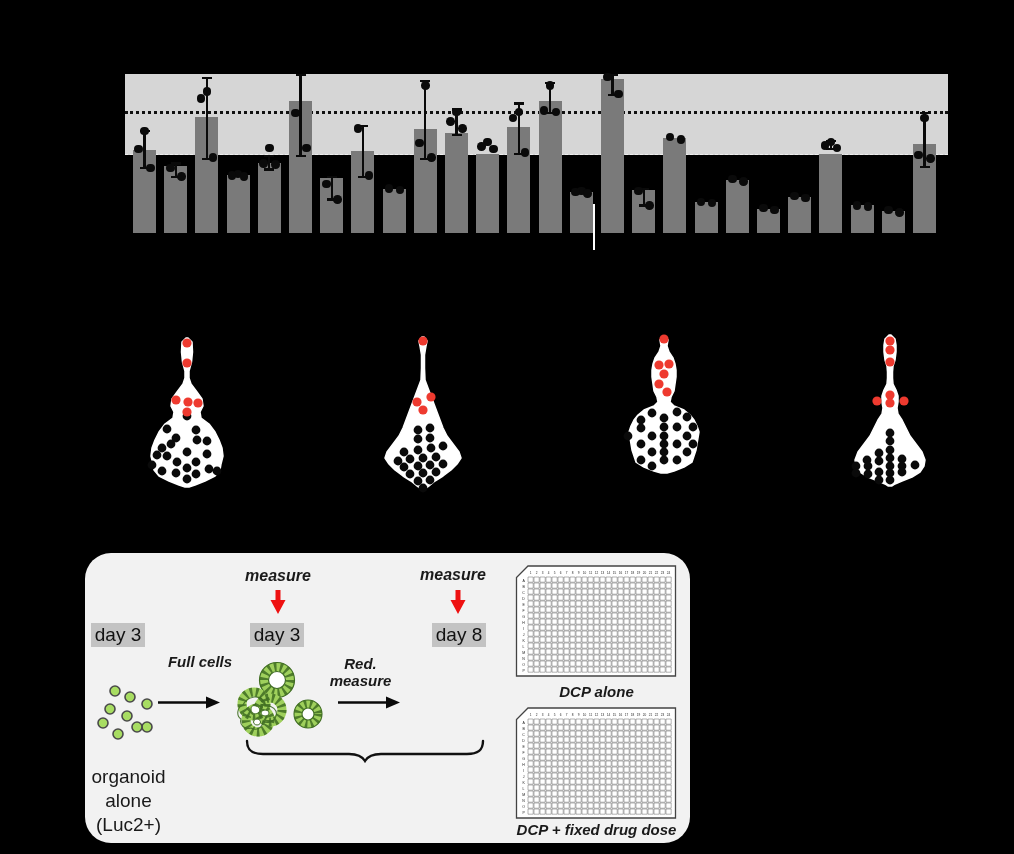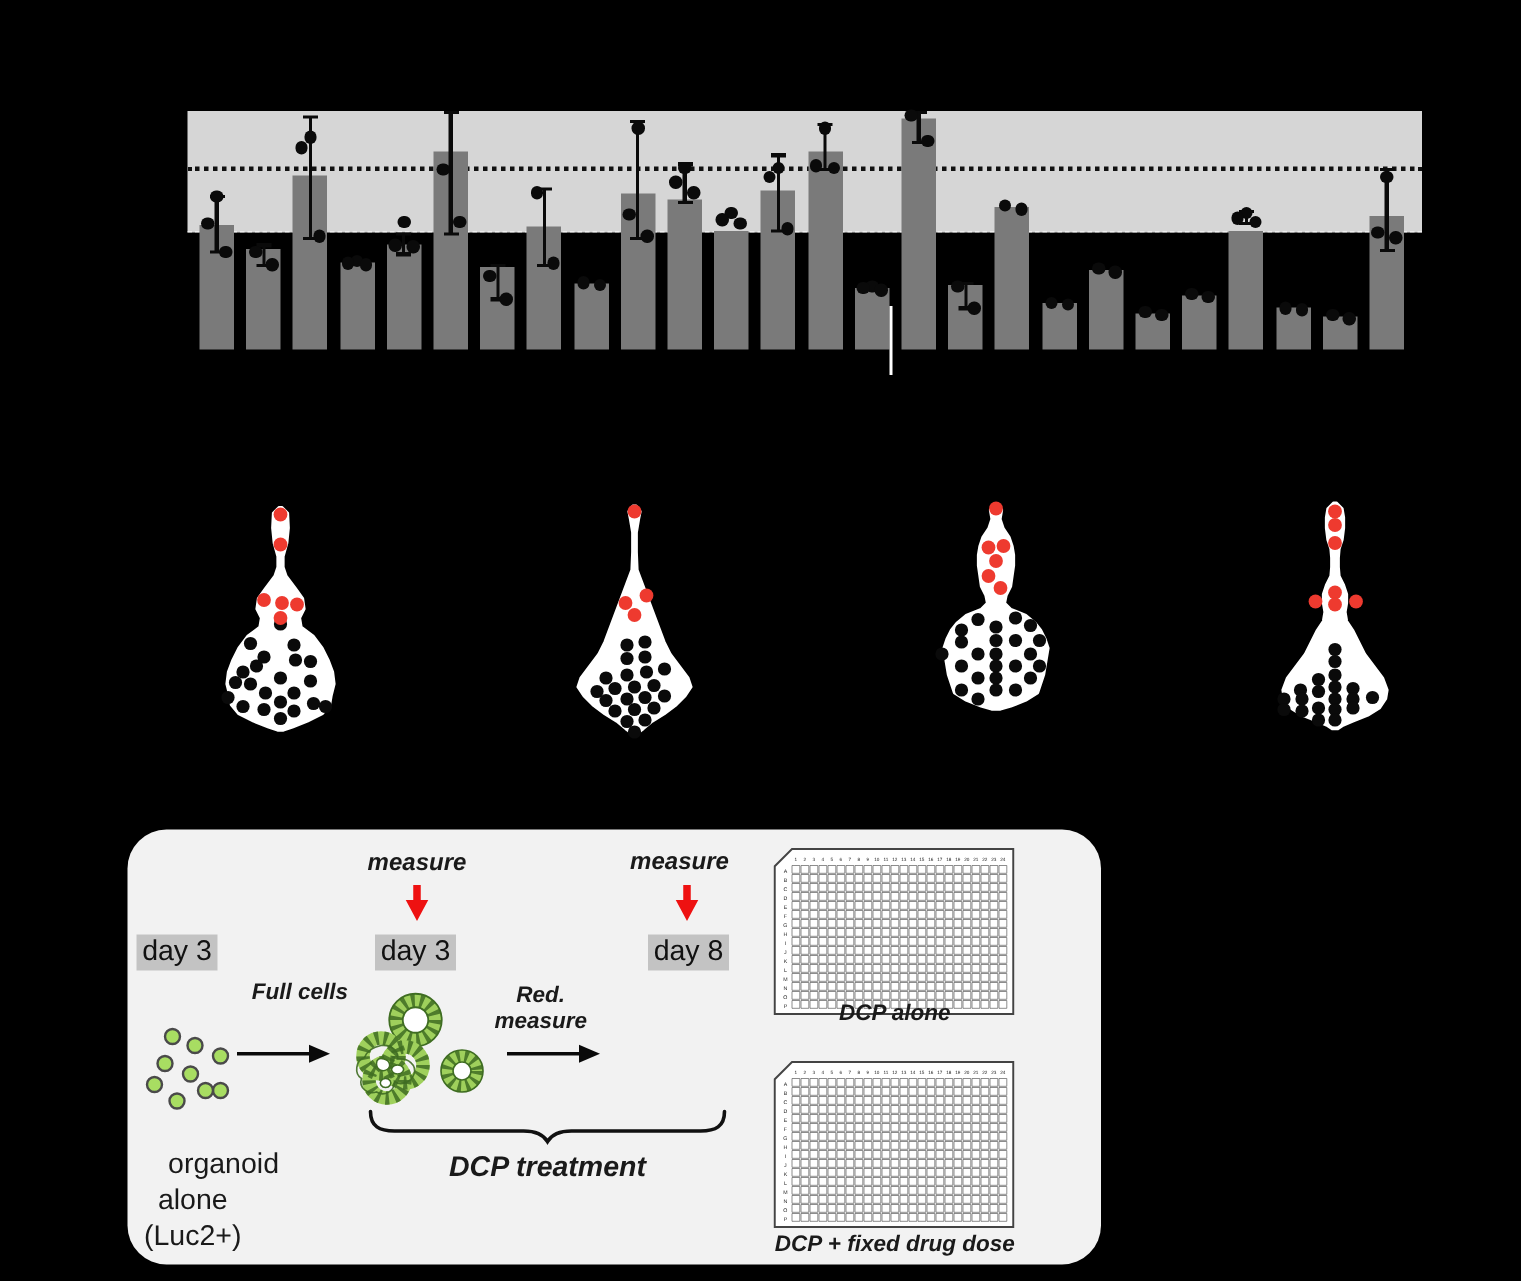--- a/index.html
+++ b/index.html
@@ -16,21 +16,21 @@
   .ebar{position:absolute;width:2.4px;background:#0a0a0a;}
   .ecap{position:absolute;width:10px;height:2.2px;background:#0a0a0a;}
   .pt{position:absolute;width:8.6px;height:8.6px;border-radius:50%;background:#0a0a0a;}
   .divider{position:absolute;background:#fff;}
 
   
   #violins{position:absolute;left:0;top:0;width:1014px;height:854px;pointer-events:none;}
 
   
   .schematic{position:absolute;left:85px;top:553px;width:605px;height:290px;
-             background:var(--box,#f2f2f2);border-radius:26px;color:var(--ink,#1a1a1a);padding-left:44px;}
+             background:var(--box,#f2f2f2);border-radius:26px;color:var(--ink,#1a1a1a);}
   .schematic .abs{position:absolute;}
   .it{font-style:italic;font-weight:600;}
   .measure{width:110px;text-align:center;font-size:16px;}
   .daybox{width:50px;text-align:center;font-size:19px;background:var(--daybox,#c3c3c3);
           padding:1px 2px;color:#111;}
   .medium{font-size:15px;text-align:center;}
   .readout{width:100px;font-size:19px;text-align:center;line-height:1.35;}
   .twoline{text-align:center;font-size:19px;line-height:1.25;}
   .treatline{width:230px;text-align:center;font-size:19px;line-height:1.3;}
   .platelabel{width:163px;text-align:center;font-size:15px;}
@@ -366,23 +366,22 @@
     <svg class="abs" style="left:253px;top:143px;" width="62" height="13" viewBox="0 0 62 13">
       <line x1="0" y1="6.5" x2="49" y2="6.5" stroke="#0a0a0a" stroke-width="2.4"></line>
       <path d="M48,0.5 L62,6.5 48,12.5 z" fill="#0a0a0a"></path>
     </svg>
 
 
     <svg class="abs" style="left:160px;top:186px;" width="242" height="26" viewBox="0 0 242 26">
       <path d="M2,2 C2,12 8,15 18,15 L104,15 C112,15 117,17 120,22 C123,17 128,15 136,15 L222,15 C232,15 238,12 238,2" fill="none" stroke="#111" stroke-width="2.4" stroke-linecap="round"></path>
     </svg>
 
-    <div class="abs treatline it" style="left:165px;top:214px;">DCP treatment</div>
-
-    <div class="abs twoline" style="left:-14px;top:212px;width:115px;text-align:right;">organoid</div>
+
+    <div class="abs twoline" style="left:-14px;top:212px;width:115px;">organoid</div>
     <div class="abs twoline" style="left:-14px;top:236px;width:115px;">alone (Luc2+)</div>
 
     <svg id="plate1" class="plate-svg" style="left:430px;top:12px;" width="163" height="112" viewBox="0 0 163 112">
         <path d="M13,1 H160.5 V111 H1.5 V12.5 Z" fill="#ffffff" stroke="#444" stroke-width="1.3"></path>
         <path d="M13,12h5.2v5.2h-5.2zM19,12h5.2v5.2h-5.2zM25,12h5.2v5.2h-5.2zM31,12h5.2v5.2h-5.2zM37,12h5.2v5.2h-5.2zM43,12h5.2v5.2h-5.2zM49,12h5.2v5.2h-5.2zM55,12h5.2v5.2h-5.2zM61,12h5.2v5.2h-5.2zM67,12h5.2v5.2h-5.2zM73,12h5.2v5.2h-5.2zM79,12h5.2v5.2h-5.2zM85,12h5.2v5.2h-5.2zM91,12h5.2v5.2h-5.2zM97,12h5.2v5.2h-5.2zM103,12h5.2v5.2h-5.2zM109,12h5.2v5.2h-5.2zM115,12h5.2v5.2h-5.2zM121,12h5.2v5.2h-5.2zM127,12h5.2v5.2h-5.2zM133,12h5.2v5.2h-5.2zM139,12h5.2v5.2h-5.2zM145,12h5.2v5.2h-5.2zM151,12h5.2v5.2h-5.2zM13,18h5.2v5.2h-5.2zM19,18h5.2v5.2h-5.2zM25,18h5.2v5.2h-5.2zM31,18h5.2v5.2h-5.2zM37,18h5.2v5.2h-5.2zM43,18h5.2v5.2h-5.2zM49,18h5.2v5.2h-5.2zM55,18h5.2v5.2h-5.2zM61,18h5.2v5.2h-5.2zM67,18h5.2v5.2h-5.2zM73,18h5.2v5.2h-5.2zM79,18h5.2v5.2h-5.2zM85,18h5.2v5.2h-5.2zM91,18h5.2v5.2h-5.2zM97,18h5.2v5.2h-5.2zM103,18h5.2v5.2h-5.2zM109,18h5.2v5.2h-5.2zM115,18h5.2v5.2h-5.2zM121,18h5.2v5.2h-5.2zM127,18h5.2v5.2h-5.2zM133,18h5.2v5.2h-5.2zM139,18h5.2v5.2h-5.2zM145,18h5.2v5.2h-5.2zM151,18h5.2v5.2h-5.2zM13,24h5.2v5.2h-5.2zM19,24h5.2v5.2h-5.2zM25,24h5.2v5.2h-5.2zM31,24h5.2v5.2h-5.2zM37,24h5.2v5.2h-5.2zM43,24h5.2v5.2h-5.2zM49,24h5.2v5.2h-5.2zM55,24h5.2v5.2h-5.2zM61,24h5.2v5.2h-5.2zM67,24h5.2v5.2h-5.2zM73,24h5.2v5.2h-5.2zM79,24h5.2v5.2h-5.2zM85,24h5.2v5.2h-5.2zM91,24h5.2v5.2h-5.2zM97,24h5.2v5.2h-5.2zM103,24h5.2v5.2h-5.2zM109,24h5.2v5.2h-5.2zM115,24h5.2v5.2h-5.2zM121,24h5.2v5.2h-5.2zM127,24h5.2v5.2h-5.2zM133,24h5.2v5.2h-5.2zM139,24h5.2v5.2h-5.2zM145,24h5.2v5.2h-5.2zM151,24h5.2v5.2h-5.2zM13,30h5.2v5.2h-5.2zM19,30h5.2v5.2h-5.2zM25,30h5.2v5.2h-5.2zM31,30h5.2v5.2h-5.2zM37,30h5.2v5.2h-5.2zM43,30h5.2v5.2h-5.2zM49,30h5.2v5.2h-5.2zM55,30h5.2v5.2h-5.2zM61,30h5.2v5.2h-5.2zM67,30h5.2v5.2h-5.2zM73,30h5.2v5.2h-5.2zM79,30h5.2v5.2h-5.2zM85,30h5.2v5.2h-5.2zM91,30h5.2v5.2h-5.2zM97,30h5.2v5.2h-5.2zM103,30h5.2v5.2h-5.2zM109,30h5.2v5.2h-5.2zM115,30h5.2v5.2h-5.2zM121,30h5.2v5.2h-5.2zM127,30h5.2v5.2h-5.2zM133,30h5.2v5.2h-5.2zM139,30h5.2v5.2h-5.2zM145,30h5.2v5.2h-5.2zM151,30h5.2v5.2h-5.2zM13,36h5.2v5.2h-5.2zM19,36h5.2v5.2h-5.2zM25,36h5.2v5.2h-5.2zM31,36h5.2v5.2h-5.2zM37,36h5.2v5.2h-5.2zM43,36h5.2v5.2h-5.2zM49,36h5.2v5.2h-5.2zM55,36h5.2v5.2h-5.2zM61,36h5.2v5.2h-5.2zM67,36h5.2v5.2h-5.2zM73,36h5.2v5.2h-5.2zM79,36h5.2v5.2h-5.2zM85,36h5.2v5.2h-5.2zM91,36h5.2v5.2h-5.2zM97,36h5.2v5.2h-5.2zM103,36h5.2v5.2h-5.2zM109,36h5.2v5.2h-5.2zM115,36h5.2v5.2h-5.2zM121,36h5.2v5.2h-5.2zM127,36h5.2v5.2h-5.2zM133,36h5.2v5.2h-5.2zM139,36h5.2v5.2h-5.2zM145,36h5.2v5.2h-5.2zM151,36h5.2v5.2h-5.2zM13,42h5.2v5.2h-5.2zM19,42h5.2v5.2h-5.2zM25,42h5.2v5.2h-5.2zM31,42h5.2v5.2h-5.2zM37,42h5.2v5.2h-5.2zM43,42h5.2v5.2h-5.2zM49,42h5.2v5.2h-5.2zM55,42h5.2v5.2h-5.2zM61,42h5.2v5.2h-5.2zM67,42h5.2v5.2h-5.2zM73,42h5.2v5.2h-5.2zM79,42h5.2v5.2h-5.2zM85,42h5.2v5.2h-5.2zM91,42h5.2v5.2h-5.2zM97,42h5.2v5.2h-5.2zM103,42h5.2v5.2h-5.2zM109,42h5.2v5.2h-5.2zM115,42h5.2v5.2h-5.2zM121,42h5.2v5.2h-5.2zM127,42h5.2v5.2h-5.2zM133,42h5.2v5.2h-5.2zM139,42h5.2v5.2h-5.2zM145,42h5.2v5.2h-5.2zM151,42h5.2v5.2h-5.2zM13,48h5.2v5.2h-5.2zM19,48h5.2v5.2h-5.2zM25,48h5.2v5.2h-5.2zM31,48h5.2v5.2h-5.2zM37,48h5.2v5.2h-5.2zM43,48h5.2v5.2h-5.2zM49,48h5.2v5.2h-5.2zM55,48h5.2v5.2h-5.2zM61,48h5.2v5.2h-5.2zM67,48h5.2v5.2h-5.2zM73,48h5.2v5.2h-5.2zM79,48h5.2v5.2h-5.2zM85,48h5.2v5.2h-5.2zM91,48h5.2v5.2h-5.2zM97,48h5.2v5.2h-5.2zM103,48h5.2v5.2h-5.2zM109,48h5.2v5.2h-5.2zM115,48h5.2v5.2h-5.2zM121,48h5.2v5.2h-5.2zM127,48h5.2v5.2h-5.2zM133,48h5.2v5.2h-5.2zM139,48h5.2v5.2h-5.2zM145,48h5.2v5.2h-5.2zM151,48h5.2v5.2h-5.2zM13,54h5.2v5.2h-5.2zM19,54h5.2v5.2h-5.2zM25,54h5.2v5.2h-5.2zM31,54h5.2v5.2h-5.2zM37,54h5.2v5.2h-5.2zM43,54h5.2v5.2h-5.2zM49,54h5.2v5.2h-5.2zM55,54h5.2v5.2h-5.2zM61,54h5.2v5.2h-5.2zM67,54h5.2v5.2h-5.2zM73,54h5.2v5.2h-5.2zM79,54h5.2v5.2h-5.2zM85,54h5.2v5.2h-5.2zM91,54h5.2v5.2h-5.2zM97,54h5.2v5.2h-5.2zM103,54h5.2v5.2h-5.2zM109,54h5.2v5.2h-5.2zM115,54h5.2v5.2h-5.2zM121,54h5.2v5.2h-5.2zM127,54h5.2v5.2h-5.2zM133,54h5.2v5.2h-5.2zM139,54h5.2v5.2h-5.2zM145,54h5.2v5.2h-5.2zM151,54h5.2v5.2h-5.2zM13,60h5.2v5.2h-5.2zM19,60h5.2v5.2h-5.2zM25,60h5.2v5.2h-5.2zM31,60h5.2v5.2h-5.2zM37,60h5.2v5.2h-5.2zM43,60h5.2v5.2h-5.2zM49,60h5.2v5.2h-5.2zM55,60h5.2v5.2h-5.2zM61,60h5.2v5.2h-5.2zM67,60h5.2v5.2h-5.2zM73,60h5.2v5.2h-5.2zM79,60h5.2v5.2h-5.2zM85,60h5.2v5.2h-5.2zM91,60h5.2v5.2h-5.2zM97,60h5.2v5.2h-5.2zM103,60h5.2v5.2h-5.2zM109,60h5.2v5.2h-5.2zM115,60h5.2v5.2h-5.2zM121,60h5.2v5.2h-5.2zM127,60h5.2v5.2h-5.2zM133,60h5.2v5.2h-5.2zM139,60h5.2v5.2h-5.2zM145,60h5.2v5.2h-5.2zM151,60h5.2v5.2h-5.2zM13,66h5.2v5.2h-5.2zM19,66h5.2v5.2h-5.2zM25,66h5.2v5.2h-5.2zM31,66h5.2v5.2h-5.2zM37,66h5.2v5.2h-5.2zM43,66h5.2v5.2h-5.2zM49,66h5.2v5.2h-5.2zM55,66h5.2v5.2h-5.2zM61,66h5.2v5.2h-5.2zM67,66h5.2v5.2h-5.2zM73,66h5.2v5.2h-5.2zM79,66h5.2v5.2h-5.2zM85,66h5.2v5.2h-5.2zM91,66h5.2v5.2h-5.2zM97,66h5.2v5.2h-5.2zM103,66h5.2v5.2h-5.2zM109,66h5.2v5.2h-5.2zM115,66h5.2v5.2h-5.2zM121,66h5.2v5.2h-5.2zM127,66h5.2v5.2h-5.2zM133,66h5.2v5.2h-5.2zM139,66h5.2v5.2h-5.2zM145,66h5.2v5.2h-5.2zM151,66h5.2v5.2h-5.2zM13,72h5.2v5.2h-5.2zM19,72h5.2v5.2h-5.2zM25,72h5.2v5.2h-5.2zM31,72h5.2v5.2h-5.2zM37,72h5.2v5.2h-5.2zM43,72h5.2v5.2h-5.2zM49,72h5.2v5.2h-5.2zM55,72h5.2v5.2h-5.2zM61,72h5.2v5.2h-5.2zM67,72h5.2v5.2h-5.2zM73,72h5.2v5.2h-5.2zM79,72h5.2v5.2h-5.2zM85,72h5.2v5.2h-5.2zM91,72h5.2v5.2h-5.2zM97,72h5.2v5.2h-5.2zM103,72h5.2v5.2h-5.2zM109,72h5.2v5.2h-5.2zM115,72h5.2v5.2h-5.2zM121,72h5.2v5.2h-5.2zM127,72h5.2v5.2h-5.2zM133,72h5.2v5.2h-5.2zM139,72h5.2v5.2h-5.2zM145,72h5.2v5.2h-5.2zM151,72h5.2v5.2h-5.2zM13,78h5.2v5.2h-5.2zM19,78h5.2v5.2h-5.2zM25,78h5.2v5.2h-5.2zM31,78h5.2v5.2h-5.2zM37,78h5.2v5.2h-5.2zM43,78h5.2v5.2h-5.2zM49,78h5.2v5.2h-5.2zM55,78h5.2v5.2h-5.2zM61,78h5.2v5.2h-5.2zM67,78h5.2v5.2h-5.2zM73,78h5.2v5.2h-5.2zM79,78h5.2v5.2h-5.2zM85,78h5.2v5.2h-5.2zM91,78h5.2v5.2h-5.2zM97,78h5.2v5.2h-5.2zM103,78h5.2v5.2h-5.2zM109,78h5.2v5.2h-5.2zM115,78h5.2v5.2h-5.2zM121,78h5.2v5.2h-5.2zM127,78h5.2v5.2h-5.2zM133,78h5.2v5.2h-5.2zM139,78h5.2v5.2h-5.2zM145,78h5.2v5.2h-5.2zM151,78h5.2v5.2h-5.2zM13,84h5.2v5.2h-5.2zM19,84h5.2v5.2h-5.2zM25,84h5.2v5.2h-5.2zM31,84h5.2v5.2h-5.2zM37,84h5.2v5.2h-5.2zM43,84h5.2v5.2h-5.2zM49,84h5.2v5.2h-5.2zM55,84h5.2v5.2h-5.2zM61,84h5.2v5.2h-5.2zM67,84h5.2v5.2h-5.2zM73,84h5.2v5.2h-5.2zM79,84h5.2v5.2h-5.2zM85,84h5.2v5.2h-5.2zM91,84h5.2v5.2h-5.2zM97,84h5.2v5.2h-5.2zM103,84h5.2v5.2h-5.2zM109,84h5.2v5.2h-5.2zM115,84h5.2v5.2h-5.2zM121,84h5.2v5.2h-5.2zM127,84h5.2v5.2h-5.2zM133,84h5.2v5.2h-5.2zM139,84h5.2v5.2h-5.2zM145,84h5.2v5.2h-5.2zM151,84h5.2v5.2h-5.2zM13,90h5.2v5.2h-5.2zM19,90h5.2v5.2h-5.2zM25,90h5.2v5.2h-5.2zM31,90h5.2v5.2h-5.2zM37,90h5.2v5.2h-5.2zM43,90h5.2v5.2h-5.2zM49,90h5.2v5.2h-5.2zM55,90h5.2v5.2h-5.2zM61,90h5.2v5.2h-5.2zM67,90h5.2v5.2h-5.2zM73,90h5.2v5.2h-5.2zM79,90h5.2v5.2h-5.2zM85,90h5.2v5.2h-5.2zM91,90h5.2v5.2h-5.2zM97,90h5.2v5.2h-5.2zM103,90h5.2v5.2h-5.2zM109,90h5.2v5.2h-5.2zM115,90h5.2v5.2h-5.2zM121,90h5.2v5.2h-5.2zM127,90h5.2v5.2h-5.2zM133,90h5.2v5.2h-5.2zM139,90h5.2v5.2h-5.2zM145,90h5.2v5.2h-5.2zM151,90h5.2v5.2h-5.2zM13,96h5.2v5.2h-5.2zM19,96h5.2v5.2h-5.2zM25,96h5.2v5.2h-5.2zM31,96h5.2v5.2h-5.2zM37,96h5.2v5.2h-5.2zM43,96h5.2v5.2h-5.2zM49,96h5.2v5.2h-5.2zM55,96h5.2v5.2h-5.2zM61,96h5.2v5.2h-5.2zM67,96h5.2v5.2h-5.2zM73,96h5.2v5.2h-5.2zM79,96h5.2v5.2h-5.2zM85,96h5.2v5.2h-5.2zM91,96h5.2v5.2h-5.2zM97,96h5.2v5.2h-5.2zM103,96h5.2v5.2h-5.2zM109,96h5.2v5.2h-5.2zM115,96h5.2v5.2h-5.2zM121,96h5.2v5.2h-5.2zM127,96h5.2v5.2h-5.2zM133,96h5.2v5.2h-5.2zM139,96h5.2v5.2h-5.2zM145,96h5.2v5.2h-5.2zM151,96h5.2v5.2h-5.2zM13,102h5.2v5.2h-5.2zM19,102h5.2v5.2h-5.2zM25,102h5.2v5.2h-5.2zM31,102h5.2v5.2h-5.2zM37,102h5.2v5.2h-5.2zM43,102h5.2v5.2h-5.2zM49,102h5.2v5.2h-5.2zM55,102h5.2v5.2h-5.2zM61,102h5.2v5.2h-5.2zM67,102h5.2v5.2h-5.2zM73,102h5.2v5.2h-5.2zM79,102h5.2v5.2h-5.2zM85,102h5.2v5.2h-5.2zM91,102h5.2v5.2h-5.2zM97,102h5.2v5.2h-5.2zM103,102h5.2v5.2h-5.2zM109,102h5.2v5.2h-5.2zM115,102h5.2v5.2h-5.2zM121,102h5.2v5.2h-5.2zM127,102h5.2v5.2h-5.2zM133,102h5.2v5.2h-5.2zM139,102h5.2v5.2h-5.2zM145,102h5.2v5.2h-5.2zM151,102h5.2v5.2h-5.2z" fill="none" stroke="#555555" stroke-width="0.45"></path>
         <text x="15.6" y="9.2" font-size="3.1" text-anchor="middle" font-family="Liberation Sans, sans-serif" fill="#222">1</text>
         <text x="21.6" y="9.2" font-size="3.1" text-anchor="middle" font-family="Liberation Sans, sans-serif" fill="#222">2</text>
         <text x="27.6" y="9.2" font-size="3.1" text-anchor="middle" font-family="Liberation Sans, sans-serif" fill="#222">3</text>
         <text x="33.6" y="9.2" font-size="3.1" text-anchor="middle" font-family="Liberation Sans, sans-serif" fill="#222">4</text>
         <text x="39.6" y="9.2" font-size="3.1" text-anchor="middle" font-family="Liberation Sans, sans-serif" fill="#222">5</text>
@@ -415,21 +414,21 @@
         <text x="8.6" y="58.7" font-size="3.5" text-anchor="middle" font-family="Liberation Sans, sans-serif" fill="#222">H</text>
         <text x="8.6" y="64.7" font-size="3.5" text-anchor="middle" font-family="Liberation Sans, sans-serif" fill="#222">I</text>
         <text x="8.6" y="70.7" font-size="3.5" text-anchor="middle" font-family="Liberation Sans, sans-serif" fill="#222">J</text>
         <text x="8.6" y="76.7" font-size="3.5" text-anchor="middle" font-family="Liberation Sans, sans-serif" fill="#222">K</text>
         <text x="8.6" y="82.7" font-size="3.5" text-anchor="middle" font-family="Liberation Sans, sans-serif" fill="#222">L</text>
         <text x="8.6" y="88.7" font-size="3.5" text-anchor="middle" font-family="Liberation Sans, sans-serif" fill="#222">M</text>
         <text x="8.6" y="94.7" font-size="3.5" text-anchor="middle" font-family="Liberation Sans, sans-serif" fill="#222">N</text>
         <text x="8.6" y="100.7" font-size="3.5" text-anchor="middle" font-family="Liberation Sans, sans-serif" fill="#222">O</text>
         <text x="8.6" y="106.7" font-size="3.5" text-anchor="middle" font-family="Liberation Sans, sans-serif" fill="#222">P</text>
       </svg>
-    <div class="abs platelabel it" style="left:430px;top:114px;">DCP alone</div>
+    <div class="abs platelabel it" style="left:430px;top:130px;">DCP alone</div>
 
     <svg id="plate2" class="plate-svg" style="left:430px;top:154px;" width="163" height="112" viewBox="0 0 163 112">
         <path d="M13,1 H160.5 V111 H1.5 V12.5 Z" fill="#ffffff" stroke="#444" stroke-width="1.3"></path>
         <path d="M13,12h5.2v5.2h-5.2zM19,12h5.2v5.2h-5.2zM25,12h5.2v5.2h-5.2zM31,12h5.2v5.2h-5.2zM37,12h5.2v5.2h-5.2zM43,12h5.2v5.2h-5.2zM49,12h5.2v5.2h-5.2zM55,12h5.2v5.2h-5.2zM61,12h5.2v5.2h-5.2zM67,12h5.2v5.2h-5.2zM73,12h5.2v5.2h-5.2zM79,12h5.2v5.2h-5.2zM85,12h5.2v5.2h-5.2zM91,12h5.2v5.2h-5.2zM97,12h5.2v5.2h-5.2zM103,12h5.2v5.2h-5.2zM109,12h5.2v5.2h-5.2zM115,12h5.2v5.2h-5.2zM121,12h5.2v5.2h-5.2zM127,12h5.2v5.2h-5.2zM133,12h5.2v5.2h-5.2zM139,12h5.2v5.2h-5.2zM145,12h5.2v5.2h-5.2zM151,12h5.2v5.2h-5.2zM13,18h5.2v5.2h-5.2zM19,18h5.2v5.2h-5.2zM25,18h5.2v5.2h-5.2zM31,18h5.2v5.2h-5.2zM37,18h5.2v5.2h-5.2zM43,18h5.2v5.2h-5.2zM49,18h5.2v5.2h-5.2zM55,18h5.2v5.2h-5.2zM61,18h5.2v5.2h-5.2zM67,18h5.2v5.2h-5.2zM73,18h5.2v5.2h-5.2zM79,18h5.2v5.2h-5.2zM85,18h5.2v5.2h-5.2zM91,18h5.2v5.2h-5.2zM97,18h5.2v5.2h-5.2zM103,18h5.2v5.2h-5.2zM109,18h5.2v5.2h-5.2zM115,18h5.2v5.2h-5.2zM121,18h5.2v5.2h-5.2zM127,18h5.2v5.2h-5.2zM133,18h5.2v5.2h-5.2zM139,18h5.2v5.2h-5.2zM145,18h5.2v5.2h-5.2zM151,18h5.2v5.2h-5.2zM13,24h5.2v5.2h-5.2zM19,24h5.2v5.2h-5.2zM25,24h5.2v5.2h-5.2zM31,24h5.2v5.2h-5.2zM37,24h5.2v5.2h-5.2zM43,24h5.2v5.2h-5.2zM49,24h5.2v5.2h-5.2zM55,24h5.2v5.2h-5.2zM61,24h5.2v5.2h-5.2zM67,24h5.2v5.2h-5.2zM73,24h5.2v5.2h-5.2zM79,24h5.2v5.2h-5.2zM85,24h5.2v5.2h-5.2zM91,24h5.2v5.2h-5.2zM97,24h5.2v5.2h-5.2zM103,24h5.2v5.2h-5.2zM109,24h5.2v5.2h-5.2zM115,24h5.2v5.2h-5.2zM121,24h5.2v5.2h-5.2zM127,24h5.2v5.2h-5.2zM133,24h5.2v5.2h-5.2zM139,24h5.2v5.2h-5.2zM145,24h5.2v5.2h-5.2zM151,24h5.2v5.2h-5.2zM13,30h5.2v5.2h-5.2zM19,30h5.2v5.2h-5.2zM25,30h5.2v5.2h-5.2zM31,30h5.2v5.2h-5.2zM37,30h5.2v5.2h-5.2zM43,30h5.2v5.2h-5.2zM49,30h5.2v5.2h-5.2zM55,30h5.2v5.2h-5.2zM61,30h5.2v5.2h-5.2zM67,30h5.2v5.2h-5.2zM73,30h5.2v5.2h-5.2zM79,30h5.2v5.2h-5.2zM85,30h5.2v5.2h-5.2zM91,30h5.2v5.2h-5.2zM97,30h5.2v5.2h-5.2zM103,30h5.2v5.2h-5.2zM109,30h5.2v5.2h-5.2zM115,30h5.2v5.2h-5.2zM121,30h5.2v5.2h-5.2zM127,30h5.2v5.2h-5.2zM133,30h5.2v5.2h-5.2zM139,30h5.2v5.2h-5.2zM145,30h5.2v5.2h-5.2zM151,30h5.2v5.2h-5.2zM13,36h5.2v5.2h-5.2zM19,36h5.2v5.2h-5.2zM25,36h5.2v5.2h-5.2zM31,36h5.2v5.2h-5.2zM37,36h5.2v5.2h-5.2zM43,36h5.2v5.2h-5.2zM49,36h5.2v5.2h-5.2zM55,36h5.2v5.2h-5.2zM61,36h5.2v5.2h-5.2zM67,36h5.2v5.2h-5.2zM73,36h5.2v5.2h-5.2zM79,36h5.2v5.2h-5.2zM85,36h5.2v5.2h-5.2zM91,36h5.2v5.2h-5.2zM97,36h5.2v5.2h-5.2zM103,36h5.2v5.2h-5.2zM109,36h5.2v5.2h-5.2zM115,36h5.2v5.2h-5.2zM121,36h5.2v5.2h-5.2zM127,36h5.2v5.2h-5.2zM133,36h5.2v5.2h-5.2zM139,36h5.2v5.2h-5.2zM145,36h5.2v5.2h-5.2zM151,36h5.2v5.2h-5.2zM13,42h5.2v5.2h-5.2zM19,42h5.2v5.2h-5.2zM25,42h5.2v5.2h-5.2zM31,42h5.2v5.2h-5.2zM37,42h5.2v5.2h-5.2zM43,42h5.2v5.2h-5.2zM49,42h5.2v5.2h-5.2zM55,42h5.2v5.2h-5.2zM61,42h5.2v5.2h-5.2zM67,42h5.2v5.2h-5.2zM73,42h5.2v5.2h-5.2zM79,42h5.2v5.2h-5.2zM85,42h5.2v5.2h-5.2zM91,42h5.2v5.2h-5.2zM97,42h5.2v5.2h-5.2zM103,42h5.2v5.2h-5.2zM109,42h5.2v5.2h-5.2zM115,42h5.2v5.2h-5.2zM121,42h5.2v5.2h-5.2zM127,42h5.2v5.2h-5.2zM133,42h5.2v5.2h-5.2zM139,42h5.2v5.2h-5.2zM145,42h5.2v5.2h-5.2zM151,42h5.2v5.2h-5.2zM13,48h5.2v5.2h-5.2zM19,48h5.2v5.2h-5.2zM25,48h5.2v5.2h-5.2zM31,48h5.2v5.2h-5.2zM37,48h5.2v5.2h-5.2zM43,48h5.2v5.2h-5.2zM49,48h5.2v5.2h-5.2zM55,48h5.2v5.2h-5.2zM61,48h5.2v5.2h-5.2zM67,48h5.2v5.2h-5.2zM73,48h5.2v5.2h-5.2zM79,48h5.2v5.2h-5.2zM85,48h5.2v5.2h-5.2zM91,48h5.2v5.2h-5.2zM97,48h5.2v5.2h-5.2zM103,48h5.2v5.2h-5.2zM109,48h5.2v5.2h-5.2zM115,48h5.2v5.2h-5.2zM121,48h5.2v5.2h-5.2zM127,48h5.2v5.2h-5.2zM133,48h5.2v5.2h-5.2zM139,48h5.2v5.2h-5.2zM145,48h5.2v5.2h-5.2zM151,48h5.2v5.2h-5.2zM13,54h5.2v5.2h-5.2zM19,54h5.2v5.2h-5.2zM25,54h5.2v5.2h-5.2zM31,54h5.2v5.2h-5.2zM37,54h5.2v5.2h-5.2zM43,54h5.2v5.2h-5.2zM49,54h5.2v5.2h-5.2zM55,54h5.2v5.2h-5.2zM61,54h5.2v5.2h-5.2zM67,54h5.2v5.2h-5.2zM73,54h5.2v5.2h-5.2zM79,54h5.2v5.2h-5.2zM85,54h5.2v5.2h-5.2zM91,54h5.2v5.2h-5.2zM97,54h5.2v5.2h-5.2zM103,54h5.2v5.2h-5.2zM109,54h5.2v5.2h-5.2zM115,54h5.2v5.2h-5.2zM121,54h5.2v5.2h-5.2zM127,54h5.2v5.2h-5.2zM133,54h5.2v5.2h-5.2zM139,54h5.2v5.2h-5.2zM145,54h5.2v5.2h-5.2zM151,54h5.2v5.2h-5.2zM13,60h5.2v5.2h-5.2zM19,60h5.2v5.2h-5.2zM25,60h5.2v5.2h-5.2zM31,60h5.2v5.2h-5.2zM37,60h5.2v5.2h-5.2zM43,60h5.2v5.2h-5.2zM49,60h5.2v5.2h-5.2zM55,60h5.2v5.2h-5.2zM61,60h5.2v5.2h-5.2zM67,60h5.2v5.2h-5.2zM73,60h5.2v5.2h-5.2zM79,60h5.2v5.2h-5.2zM85,60h5.2v5.2h-5.2zM91,60h5.2v5.2h-5.2zM97,60h5.2v5.2h-5.2zM103,60h5.2v5.2h-5.2zM109,60h5.2v5.2h-5.2zM115,60h5.2v5.2h-5.2zM121,60h5.2v5.2h-5.2zM127,60h5.2v5.2h-5.2zM133,60h5.2v5.2h-5.2zM139,60h5.2v5.2h-5.2zM145,60h5.2v5.2h-5.2zM151,60h5.2v5.2h-5.2zM13,66h5.2v5.2h-5.2zM19,66h5.2v5.2h-5.2zM25,66h5.2v5.2h-5.2zM31,66h5.2v5.2h-5.2zM37,66h5.2v5.2h-5.2zM43,66h5.2v5.2h-5.2zM49,66h5.2v5.2h-5.2zM55,66h5.2v5.2h-5.2zM61,66h5.2v5.2h-5.2zM67,66h5.2v5.2h-5.2zM73,66h5.2v5.2h-5.2zM79,66h5.2v5.2h-5.2zM85,66h5.2v5.2h-5.2zM91,66h5.2v5.2h-5.2zM97,66h5.2v5.2h-5.2zM103,66h5.2v5.2h-5.2zM109,66h5.2v5.2h-5.2zM115,66h5.2v5.2h-5.2zM121,66h5.2v5.2h-5.2zM127,66h5.2v5.2h-5.2zM133,66h5.2v5.2h-5.2zM139,66h5.2v5.2h-5.2zM145,66h5.2v5.2h-5.2zM151,66h5.2v5.2h-5.2zM13,72h5.2v5.2h-5.2zM19,72h5.2v5.2h-5.2zM25,72h5.2v5.2h-5.2zM31,72h5.2v5.2h-5.2zM37,72h5.2v5.2h-5.2zM43,72h5.2v5.2h-5.2zM49,72h5.2v5.2h-5.2zM55,72h5.2v5.2h-5.2zM61,72h5.2v5.2h-5.2zM67,72h5.2v5.2h-5.2zM73,72h5.2v5.2h-5.2zM79,72h5.2v5.2h-5.2zM85,72h5.2v5.2h-5.2zM91,72h5.2v5.2h-5.2zM97,72h5.2v5.2h-5.2zM103,72h5.2v5.2h-5.2zM109,72h5.2v5.2h-5.2zM115,72h5.2v5.2h-5.2zM121,72h5.2v5.2h-5.2zM127,72h5.2v5.2h-5.2zM133,72h5.2v5.2h-5.2zM139,72h5.2v5.2h-5.2zM145,72h5.2v5.2h-5.2zM151,72h5.2v5.2h-5.2zM13,78h5.2v5.2h-5.2zM19,78h5.2v5.2h-5.2zM25,78h5.2v5.2h-5.2zM31,78h5.2v5.2h-5.2zM37,78h5.2v5.2h-5.2zM43,78h5.2v5.2h-5.2zM49,78h5.2v5.2h-5.2zM55,78h5.2v5.2h-5.2zM61,78h5.2v5.2h-5.2zM67,78h5.2v5.2h-5.2zM73,78h5.2v5.2h-5.2zM79,78h5.2v5.2h-5.2zM85,78h5.2v5.2h-5.2zM91,78h5.2v5.2h-5.2zM97,78h5.2v5.2h-5.2zM103,78h5.2v5.2h-5.2zM109,78h5.2v5.2h-5.2zM115,78h5.2v5.2h-5.2zM121,78h5.2v5.2h-5.2zM127,78h5.2v5.2h-5.2zM133,78h5.2v5.2h-5.2zM139,78h5.2v5.2h-5.2zM145,78h5.2v5.2h-5.2zM151,78h5.2v5.2h-5.2zM13,84h5.2v5.2h-5.2zM19,84h5.2v5.2h-5.2zM25,84h5.2v5.2h-5.2zM31,84h5.2v5.2h-5.2zM37,84h5.2v5.2h-5.2zM43,84h5.2v5.2h-5.2zM49,84h5.2v5.2h-5.2zM55,84h5.2v5.2h-5.2zM61,84h5.2v5.2h-5.2zM67,84h5.2v5.2h-5.2zM73,84h5.2v5.2h-5.2zM79,84h5.2v5.2h-5.2zM85,84h5.2v5.2h-5.2zM91,84h5.2v5.2h-5.2zM97,84h5.2v5.2h-5.2zM103,84h5.2v5.2h-5.2zM109,84h5.2v5.2h-5.2zM115,84h5.2v5.2h-5.2zM121,84h5.2v5.2h-5.2zM127,84h5.2v5.2h-5.2zM133,84h5.2v5.2h-5.2zM139,84h5.2v5.2h-5.2zM145,84h5.2v5.2h-5.2zM151,84h5.2v5.2h-5.2zM13,90h5.2v5.2h-5.2zM19,90h5.2v5.2h-5.2zM25,90h5.2v5.2h-5.2zM31,90h5.2v5.2h-5.2zM37,90h5.2v5.2h-5.2zM43,90h5.2v5.2h-5.2zM49,90h5.2v5.2h-5.2zM55,90h5.2v5.2h-5.2zM61,90h5.2v5.2h-5.2zM67,90h5.2v5.2h-5.2zM73,90h5.2v5.2h-5.2zM79,90h5.2v5.2h-5.2zM85,90h5.2v5.2h-5.2zM91,90h5.2v5.2h-5.2zM97,90h5.2v5.2h-5.2zM103,90h5.2v5.2h-5.2zM109,90h5.2v5.2h-5.2zM115,90h5.2v5.2h-5.2zM121,90h5.2v5.2h-5.2zM127,90h5.2v5.2h-5.2zM133,90h5.2v5.2h-5.2zM139,90h5.2v5.2h-5.2zM145,90h5.2v5.2h-5.2zM151,90h5.2v5.2h-5.2zM13,96h5.2v5.2h-5.2zM19,96h5.2v5.2h-5.2zM25,96h5.2v5.2h-5.2zM31,96h5.2v5.2h-5.2zM37,96h5.2v5.2h-5.2zM43,96h5.2v5.2h-5.2zM49,96h5.2v5.2h-5.2zM55,96h5.2v5.2h-5.2zM61,96h5.2v5.2h-5.2zM67,96h5.2v5.2h-5.2zM73,96h5.2v5.2h-5.2zM79,96h5.2v5.2h-5.2zM85,96h5.2v5.2h-5.2zM91,96h5.2v5.2h-5.2zM97,96h5.2v5.2h-5.2zM103,96h5.2v5.2h-5.2zM109,96h5.2v5.2h-5.2zM115,96h5.2v5.2h-5.2zM121,96h5.2v5.2h-5.2zM127,96h5.2v5.2h-5.2zM133,96h5.2v5.2h-5.2zM139,96h5.2v5.2h-5.2zM145,96h5.2v5.2h-5.2zM151,96h5.2v5.2h-5.2zM13,102h5.2v5.2h-5.2zM19,102h5.2v5.2h-5.2zM25,102h5.2v5.2h-5.2zM31,102h5.2v5.2h-5.2zM37,102h5.2v5.2h-5.2zM43,102h5.2v5.2h-5.2zM49,102h5.2v5.2h-5.2zM55,102h5.2v5.2h-5.2zM61,102h5.2v5.2h-5.2zM67,102h5.2v5.2h-5.2zM73,102h5.2v5.2h-5.2zM79,102h5.2v5.2h-5.2zM85,102h5.2v5.2h-5.2zM91,102h5.2v5.2h-5.2zM97,102h5.2v5.2h-5.2zM103,102h5.2v5.2h-5.2zM109,102h5.2v5.2h-5.2zM115,102h5.2v5.2h-5.2zM121,102h5.2v5.2h-5.2zM127,102h5.2v5.2h-5.2zM133,102h5.2v5.2h-5.2zM139,102h5.2v5.2h-5.2zM145,102h5.2v5.2h-5.2zM151,102h5.2v5.2h-5.2z" fill="none" stroke="#555555" stroke-width="0.45"></path>
         <text x="15.6" y="9.2" font-size="3.1" text-anchor="middle" font-family="Liberation Sans, sans-serif" fill="#222">1</text>
         <text x="21.6" y="9.2" font-size="3.1" text-anchor="middle" font-family="Liberation Sans, sans-serif" fill="#222">2</text>
         <text x="27.6" y="9.2" font-size="3.1" text-anchor="middle" font-family="Liberation Sans, sans-serif" fill="#222">3</text>
         <text x="33.6" y="9.2" font-size="3.1" text-anchor="middle" font-family="Liberation Sans, sans-serif" fill="#222">4</text>
         <text x="39.6" y="9.2" font-size="3.1" text-anchor="middle" font-family="Liberation Sans, sans-serif" fill="#222">5</text>
         <text x="45.6" y="9.2" font-size="3.1" text-anchor="middle" font-family="Liberation Sans, sans-serif" fill="#222">6</text>

